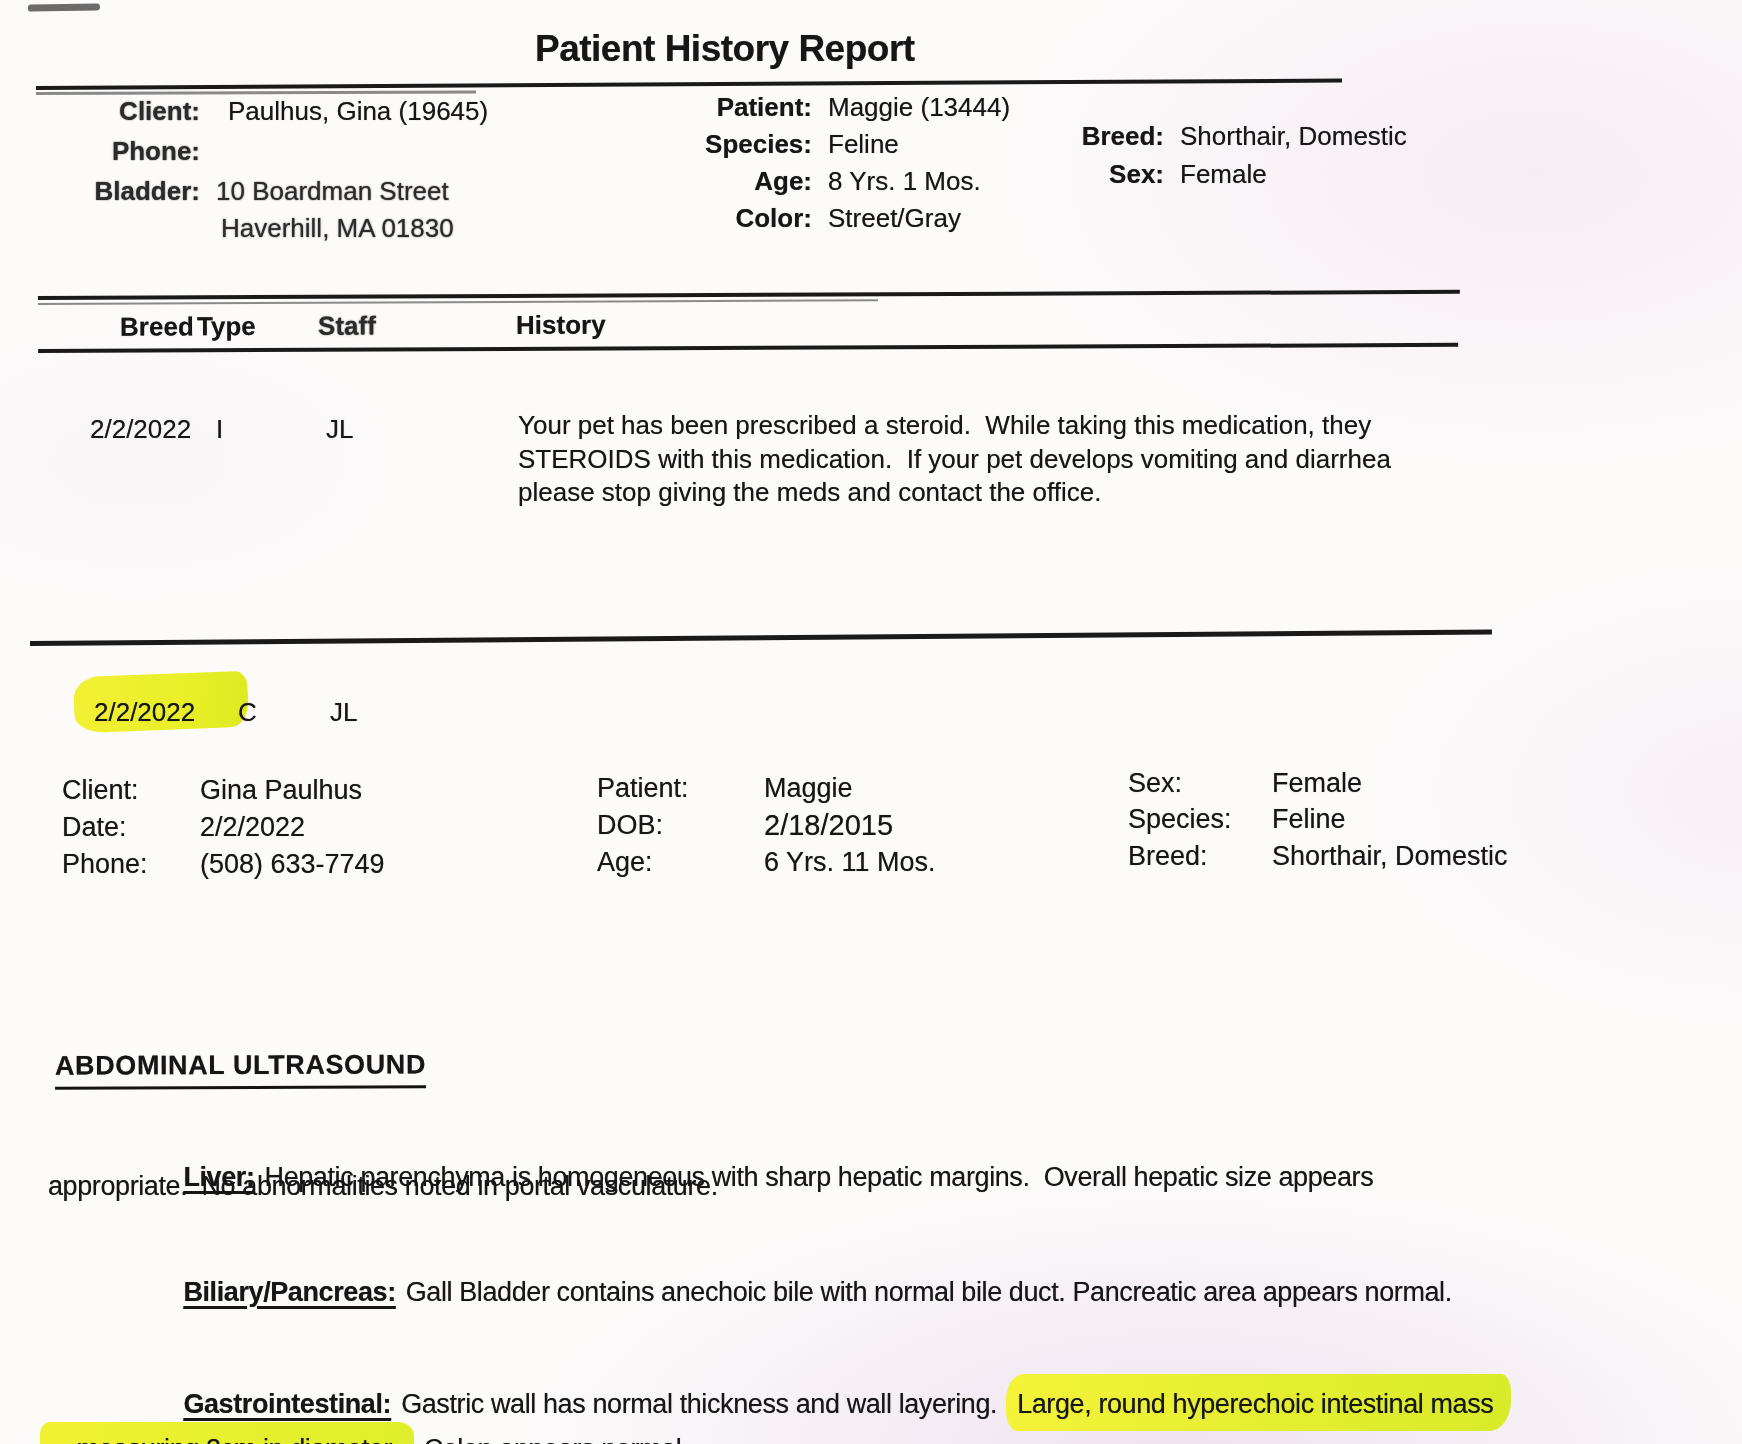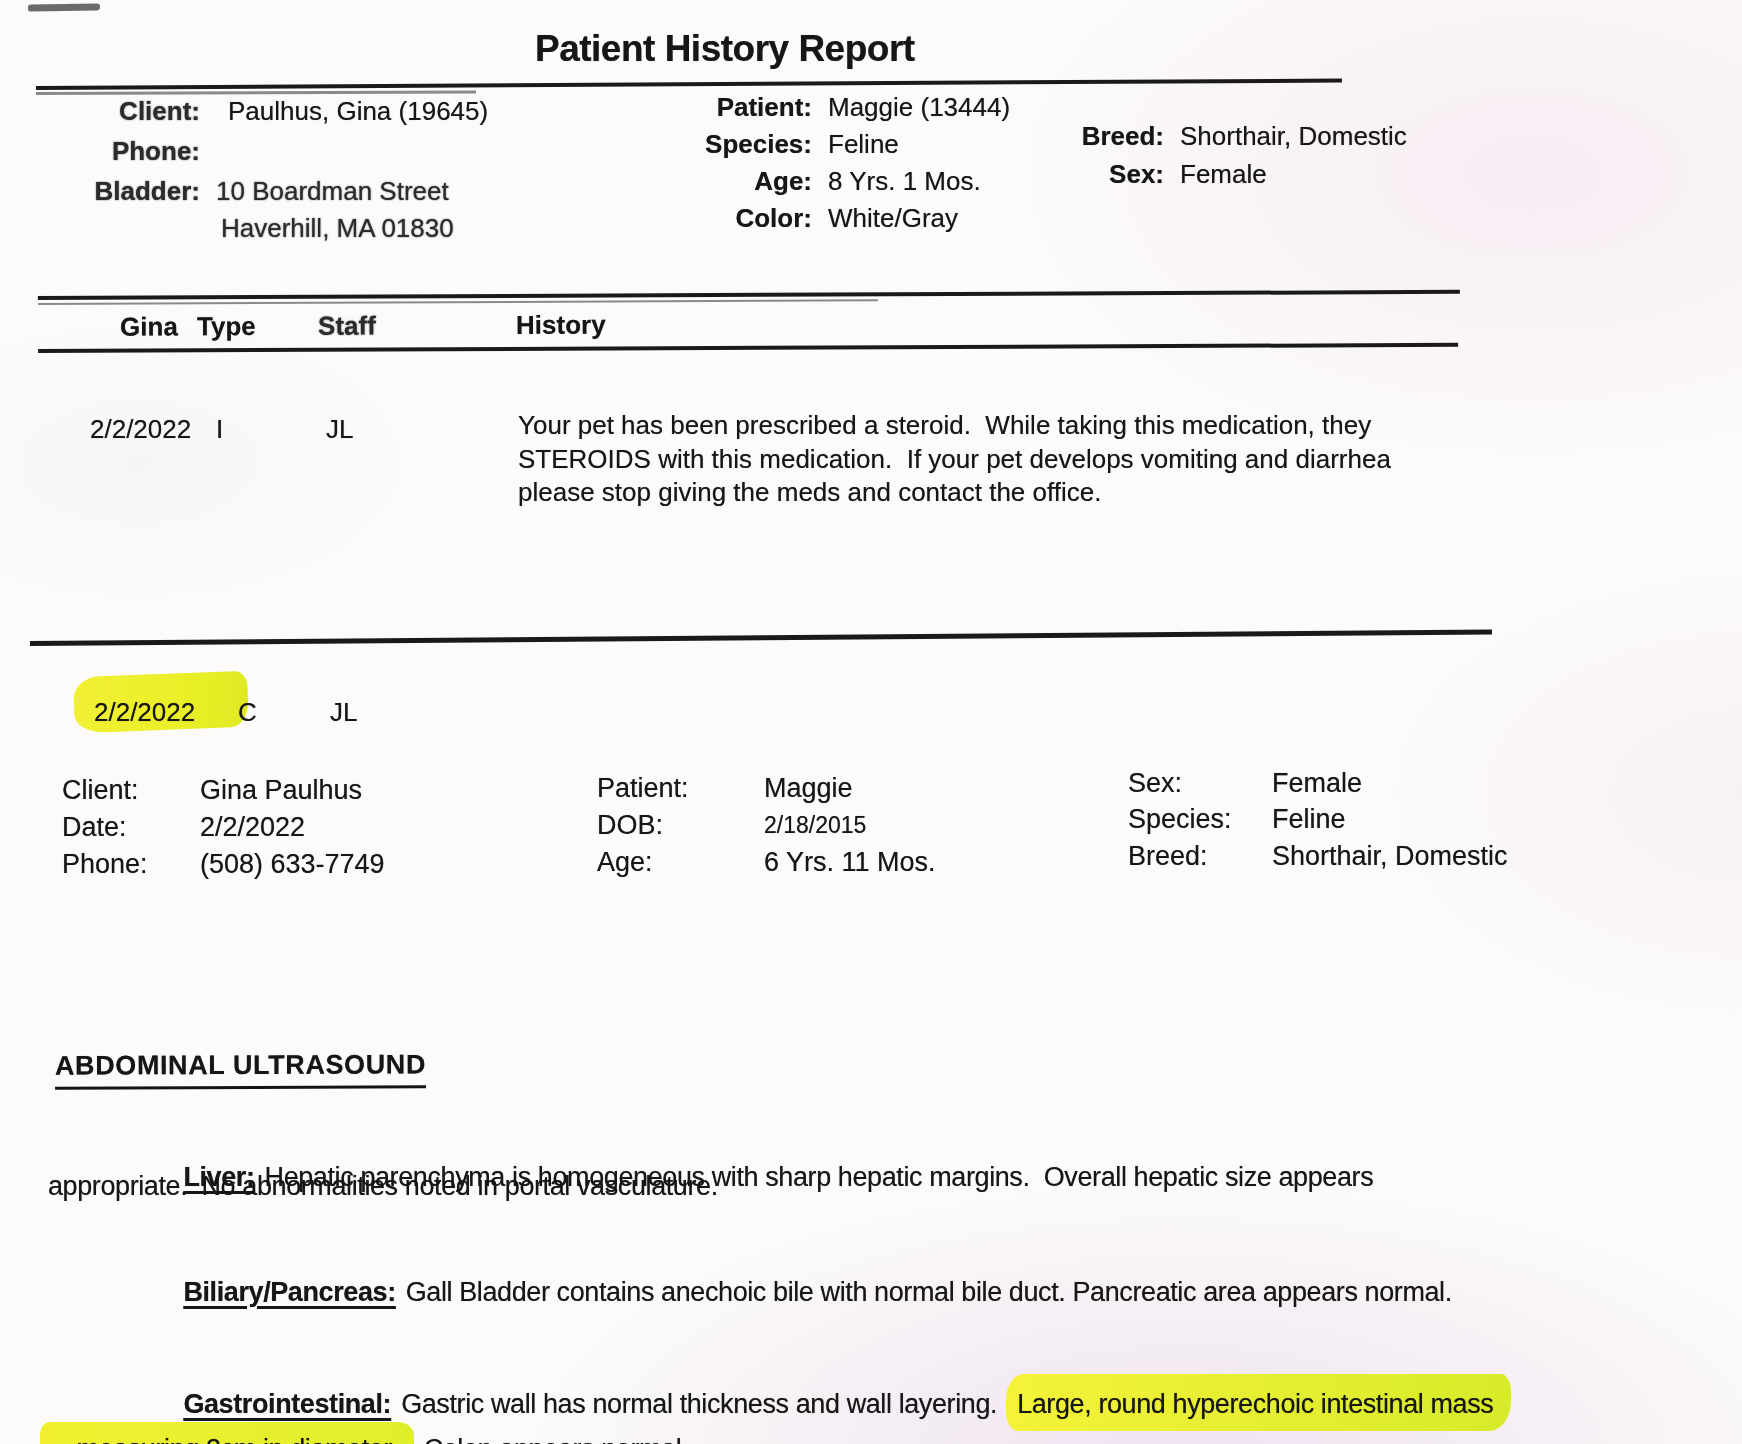--- a/index.html
+++ b/index.html
@@ -64,31 +64,31 @@
   <div class="abs hdr-font ink smudge" style="left:216px;top:176px;">10 Boardman Street</div>
   <div class="abs hdr-font ink smudge" style="left:221px;top:213px;">Haverhill, MA 01830</div>
 
   <div class="abs hdr-font b ink lblbox" style="left:660px;top:92px;width:152px;">Patient:</div>
   <div class="abs hdr-font ink" style="left:828px;top:92px;">Maggie (13444)</div>
   <div class="abs hdr-font b ink lblbox" style="left:660px;top:129px;width:152px;">Species:</div>
   <div class="abs hdr-font ink" style="left:828px;top:129px;">Feline</div>
   <div class="abs hdr-font b ink lblbox" style="left:660px;top:166px;width:152px;">Age:</div>
   <div class="abs hdr-font ink" style="left:828px;top:166px;">8 Yrs. 1 Mos.</div>
   <div class="abs hdr-font b ink lblbox" style="left:660px;top:203px;width:152px;">Color:</div>
-  <div class="abs hdr-font ink" style="left:828px;top:203px;">White/Gray</div>
+  <div class="abs hdr-font ink" style="left:828px;top:203px;">Street/Gray</div>
 
   <div class="abs hdr-font b ink lblbox" style="left:1022px;top:121px;width:142px;">Breed:</div>
   <div class="abs hdr-font ink" style="left:1180px;top:121px;">Shorthair, Domestic</div>
   <div class="abs hdr-font b ink lblbox" style="left:1022px;top:159px;width:142px;">Sex:</div>
   <div class="abs hdr-font ink" style="left:1180px;top:159px;">Female</div>
 
   <div class="abs" style="left:0;top:0;width:1742px;height:400px;transform:rotate(-0.25deg);transform-origin:40px 320px;">
     <div class="rule" style="left:38px;top:296px;width:1422px;height:3.5px;"></div>
     <div class="rule" style="left:38px;top:303px;width:840px;height:2px;opacity:.5;"></div>
-    <div class="abs hdr-font b ink" style="left:120px;top:312px;">Gina</div>
+    <div class="abs hdr-font b ink" style="left:120px;top:312px;">Breed</div>
     <div class="abs hdr-font b ink" style="left:197px;top:312px;">Type</div>
     <div class="abs hdr-font b smudge" style="left:318px;top:312px;">Staff</div>
     <div class="abs hdr-font b ink" style="left:516px;top:312px;">History</div>
     <div class="rule" style="left:38px;top:349px;width:1420px;height:3.5px;"></div>
   </div>
 
   <div class="abs hline ink" style="left:90px;top:413px;">2/2/2022</div>
   <div class="abs hline ink" style="left:216px;top:413px;">I</div>
   <div class="abs hline ink" style="left:326px;top:413px;">JL</div>
   <div class="abs ink" style="left:518px;top:409px;">
@@ -107,21 +107,21 @@
   <div class="abs hdr-font ink" style="left:62px;top:775px;font-size:27px;">Client:</div>
   <div class="abs hdr-font ink" style="left:200px;top:775px;font-size:27px;">Gina Paulhus</div>
   <div class="abs hdr-font ink" style="left:62px;top:812px;font-size:27px;">Date:</div>
   <div class="abs hdr-font ink" style="left:200px;top:812px;font-size:27px;">2/2/2022</div>
   <div class="abs hdr-font ink" style="left:62px;top:849px;font-size:27px;">Phone:</div>
   <div class="abs hdr-font ink" style="left:200px;top:849px;font-size:27px;">(508) 633-7749</div>
 
   <div class="abs hdr-font ink" style="left:597px;top:773px;font-size:27px;">Patient:</div>
   <div class="abs hdr-font ink" style="left:764px;top:773px;font-size:27px;">Maggie</div>
   <div class="abs hdr-font ink" style="left:597px;top:810px;font-size:27px;">DOB:</div>
-  <div class="abs hdr-font ink" style="left:764px;top:810px;font-size:23px;">2/18/2015</div>
+  <div class="abs hdr-font ink" style="left:764px;top:810px;font-size:29px;">2/18/2015</div>
   <div class="abs hdr-font ink" style="left:597px;top:847px;font-size:27px;">Age:</div>
   <div class="abs hdr-font ink" style="left:764px;top:847px;font-size:27px;">6 Yrs. 11 Mos.</div>
 
   <div class="abs hdr-font ink" style="left:1128px;top:768px;font-size:27px;">Sex:</div>
   <div class="abs hdr-font ink" style="left:1272px;top:768px;font-size:27px;">Female</div>
   <div class="abs hdr-font ink" style="left:1128px;top:804px;font-size:27px;">Species:</div>
   <div class="abs hdr-font ink" style="left:1272px;top:804px;font-size:27px;">Feline</div>
   <div class="abs hdr-font ink" style="left:1128px;top:841px;font-size:27px;">Breed:</div>
   <div class="abs hdr-font ink" style="left:1272px;top:841px;font-size:27px;">Shorthair, Domestic</div>
 

